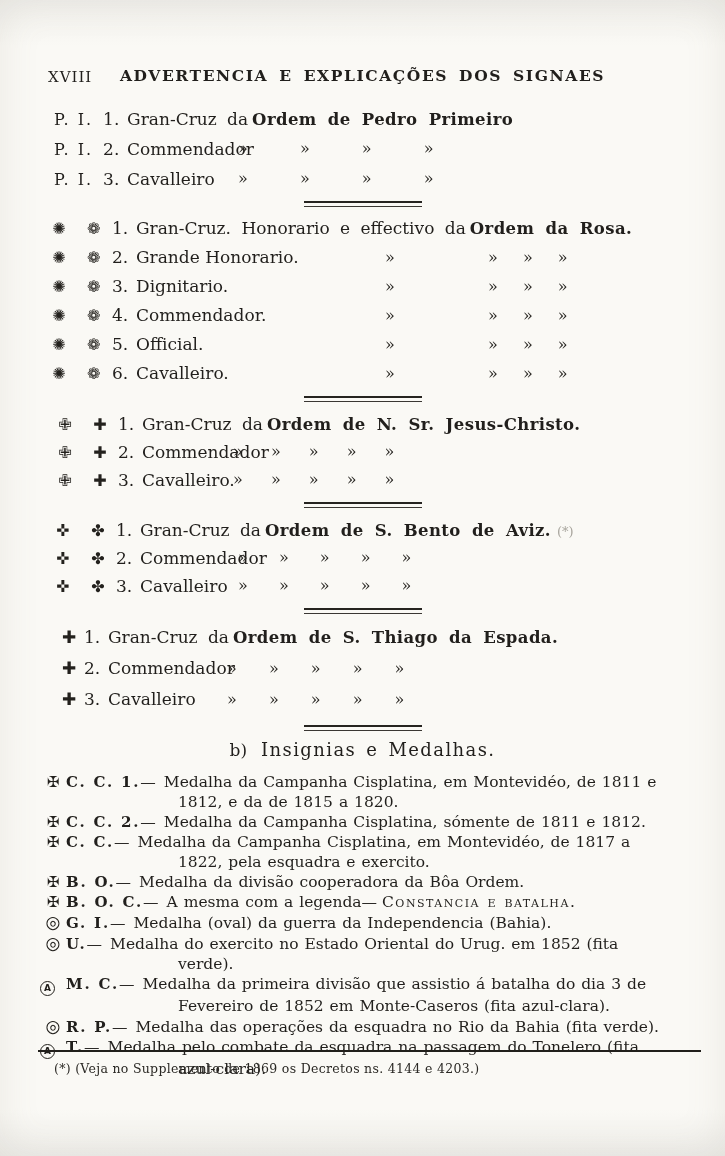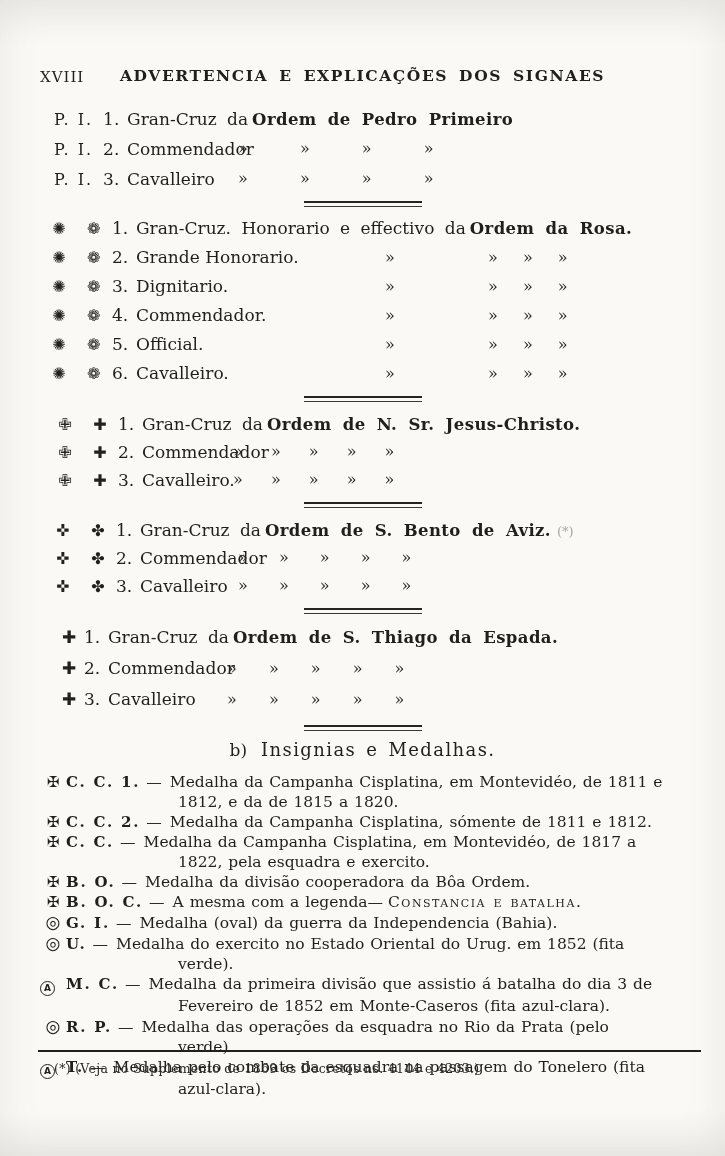--- a/index.html
+++ b/index.html
@@ -11,21 +11,21 @@
     background:linear-gradient(180deg,#f1f0ec 0%,#faf9f5 4%,#faf9f5 96%,#efeeea 100%);
     box-shadow:inset 0 0 40px rgba(120,115,100,.12);
     font-family:"DejaVu Serif", serif;
     color:#211f1c;
     overflow:hidden;
   }
   .content{position:relative;margin:0 40px;padding-top:66px;}
 
   
   .page-head{position:relative;height:24px;margin-bottom:14px;}
-  .folio{position:absolute;left:0;top:2px;font-size:15px;letter-spacing:1px;}
+  .folio{position:absolute;left:8px;top:2px;font-size:15px;letter-spacing:1px;}
   .running-title{
     margin:0;text-align:center;
     font-size:15.5px;font-weight:bold;letter-spacing:1.6px;word-spacing:4px;
   }
 
   
   .o-row{position:relative;white-space:nowrap;}
   .sec-pedro .o-row{height:30px;line-height:30px;padding-left:14px;}
   .sec-rosa .o-row{height:29px;line-height:29px;padding-left:2px;}
   .sec-christo .o-row{height:28px;line-height:28px;padding-left:8px;}
@@ -71,21 +71,21 @@
   }
   .m-icn{display:inline-block;width:26px;text-indent:0;font-size:15px;}
   .m-icn.glyph-big{font-size:17px;}
   .circle-a{
     display:inline-block;width:13px;height:13px;
     border:1.5px solid #23211d;border-radius:50%;
     font-family:"DejaVu Sans",sans-serif;font-weight:bold;
     font-size:9px;line-height:13px;text-align:center;text-indent:0;
     vertical-align:-2px;
   }
-  .m-code{font-weight:bold;font-size:15px;letter-spacing:1.8px;margin-right:6px;}
+  .m-code{font-weight:bold;font-size:15px;letter-spacing:1.8px;}
   .m-dash{margin-right:8px;}
   .m-text{word-spacing:1px;}
   .sc{font-variant:small-caps;letter-spacing:1.5px;}
 
   
   .footer{position:absolute;left:38px;right:24px;top:1050px;}
   .foot-rule{border-top:2.5px solid #211f1b;height:0;}
   .foot-text{margin-top:9px;padding-left:16px;font-size:12.5px;letter-spacing:.3px;color:#2a2824;}
 </style>
 </head>
@@ -201,21 +201,21 @@
       <div class="medal">
         <span class="icn m-icn glyph-big">◎</span><span class="m-code">G. I.</span><span class="m-dash">—</span><span class="m-text">Medalha (oval) da guerra da Independencia (Bahia).</span>
       </div>
       <div class="medal">
         <span class="icn m-icn glyph-big">◎</span><span class="m-code">U.</span><span class="m-dash">—</span><span class="m-text">Medalha do exercito no Estado Oriental do Urug. em 1852 (fita verde).</span>
       </div>
       <div class="medal">
         <span class="m-icn" style="text-indent:0"><span class="circle-a">A</span></span><span class="m-code">M. C.</span><span class="m-dash">—</span><span class="m-text">Medalha da primeira divisão que assistio á batalha do dia 3 de Fevereiro de 1852 em Monte-Caseros (fita azul-clara).</span>
       </div>
       <div class="medal">
-        <span class="icn m-icn glyph-big">◎</span><span class="m-code">R. P.</span><span class="m-dash">—</span><span class="m-text">Medalha das operações da esquadra no Rio da Prata (pelo verde).</span>
+        <span class="icn m-icn glyph-big">◎</span><span class="m-code">R. P.</span><span class="m-dash">—</span><span class="m-text">Medalha das operações da esquadra no Rio da Bahia (fita verde).</span>
       </div>
       <div class="medal">
         <span class="m-icn" style="text-indent:0"><span class="circle-a">A</span></span><span class="m-code">T.</span><span class="m-dash">—</span><span class="m-text">Medalha pelo combate da esquadra na passagem do Tonelero (fita azul-clara).</span>
       </div>
     </div>
   </div>
 
   <div class="footer">
     <div class="foot-rule"></div>
     <div class="foot-text">(*) (Veja no Supplemento de 1869 os Decretos ns. 4144 e 4203.)</div>

